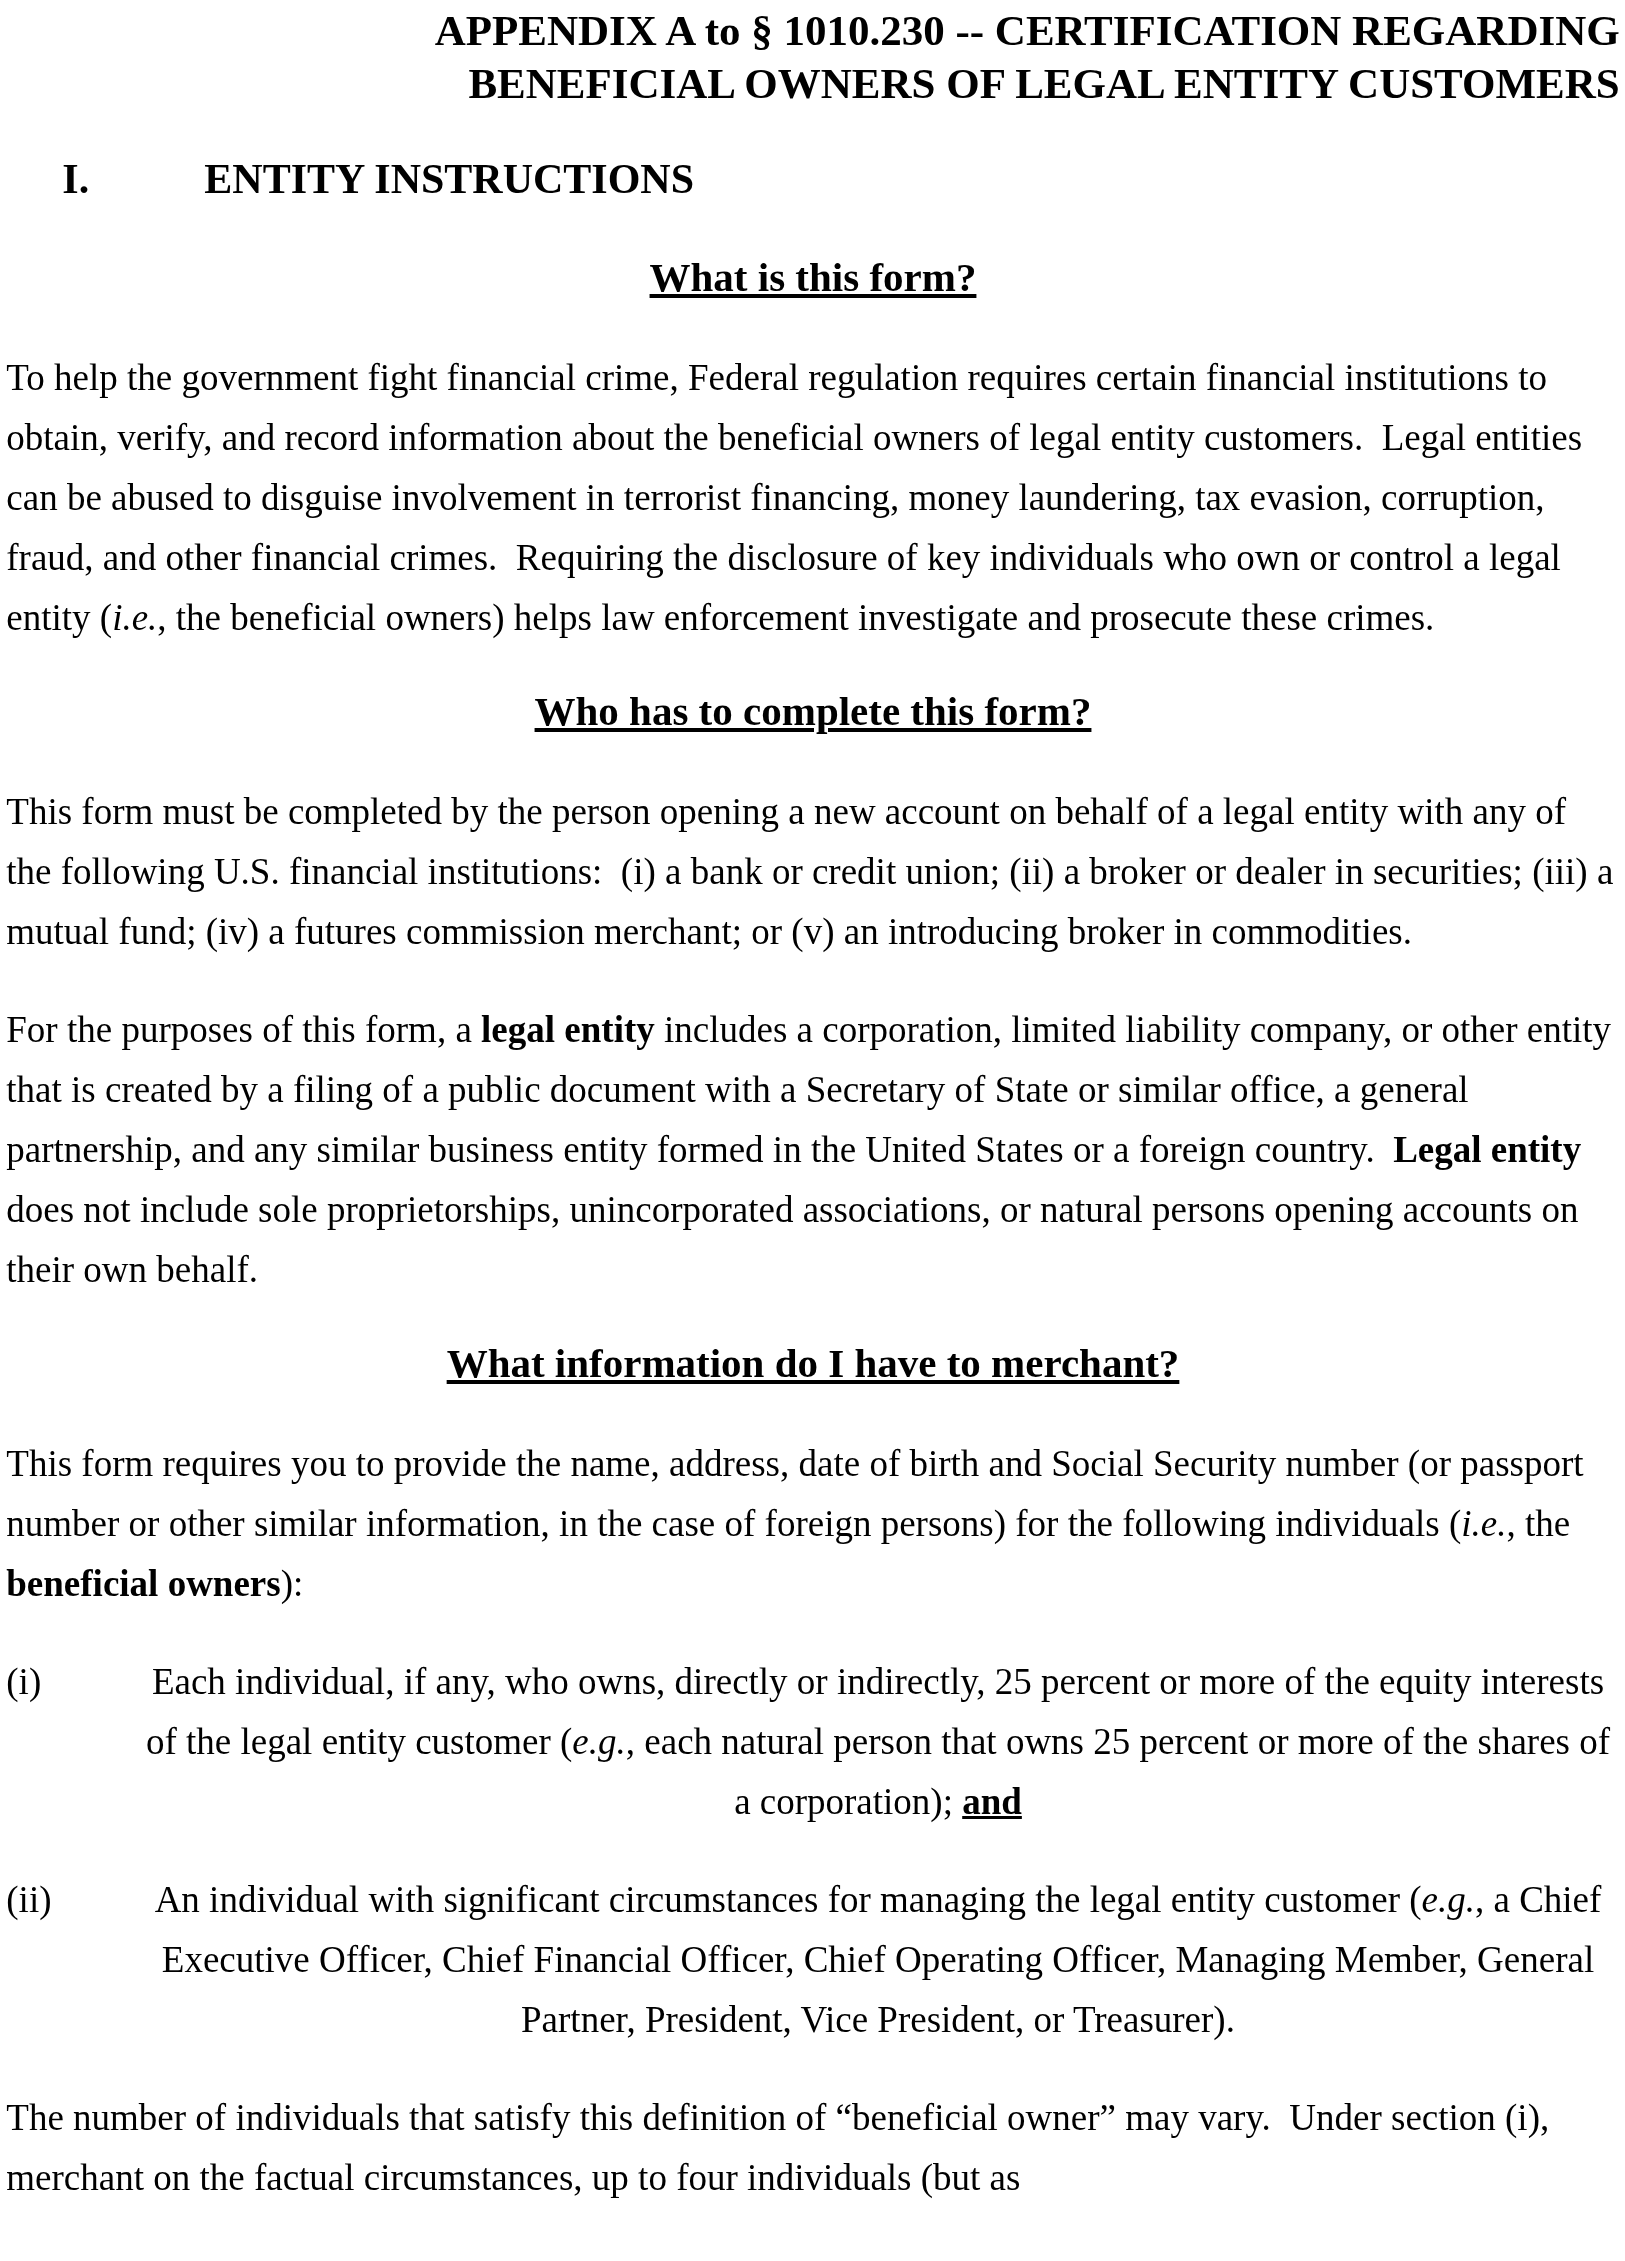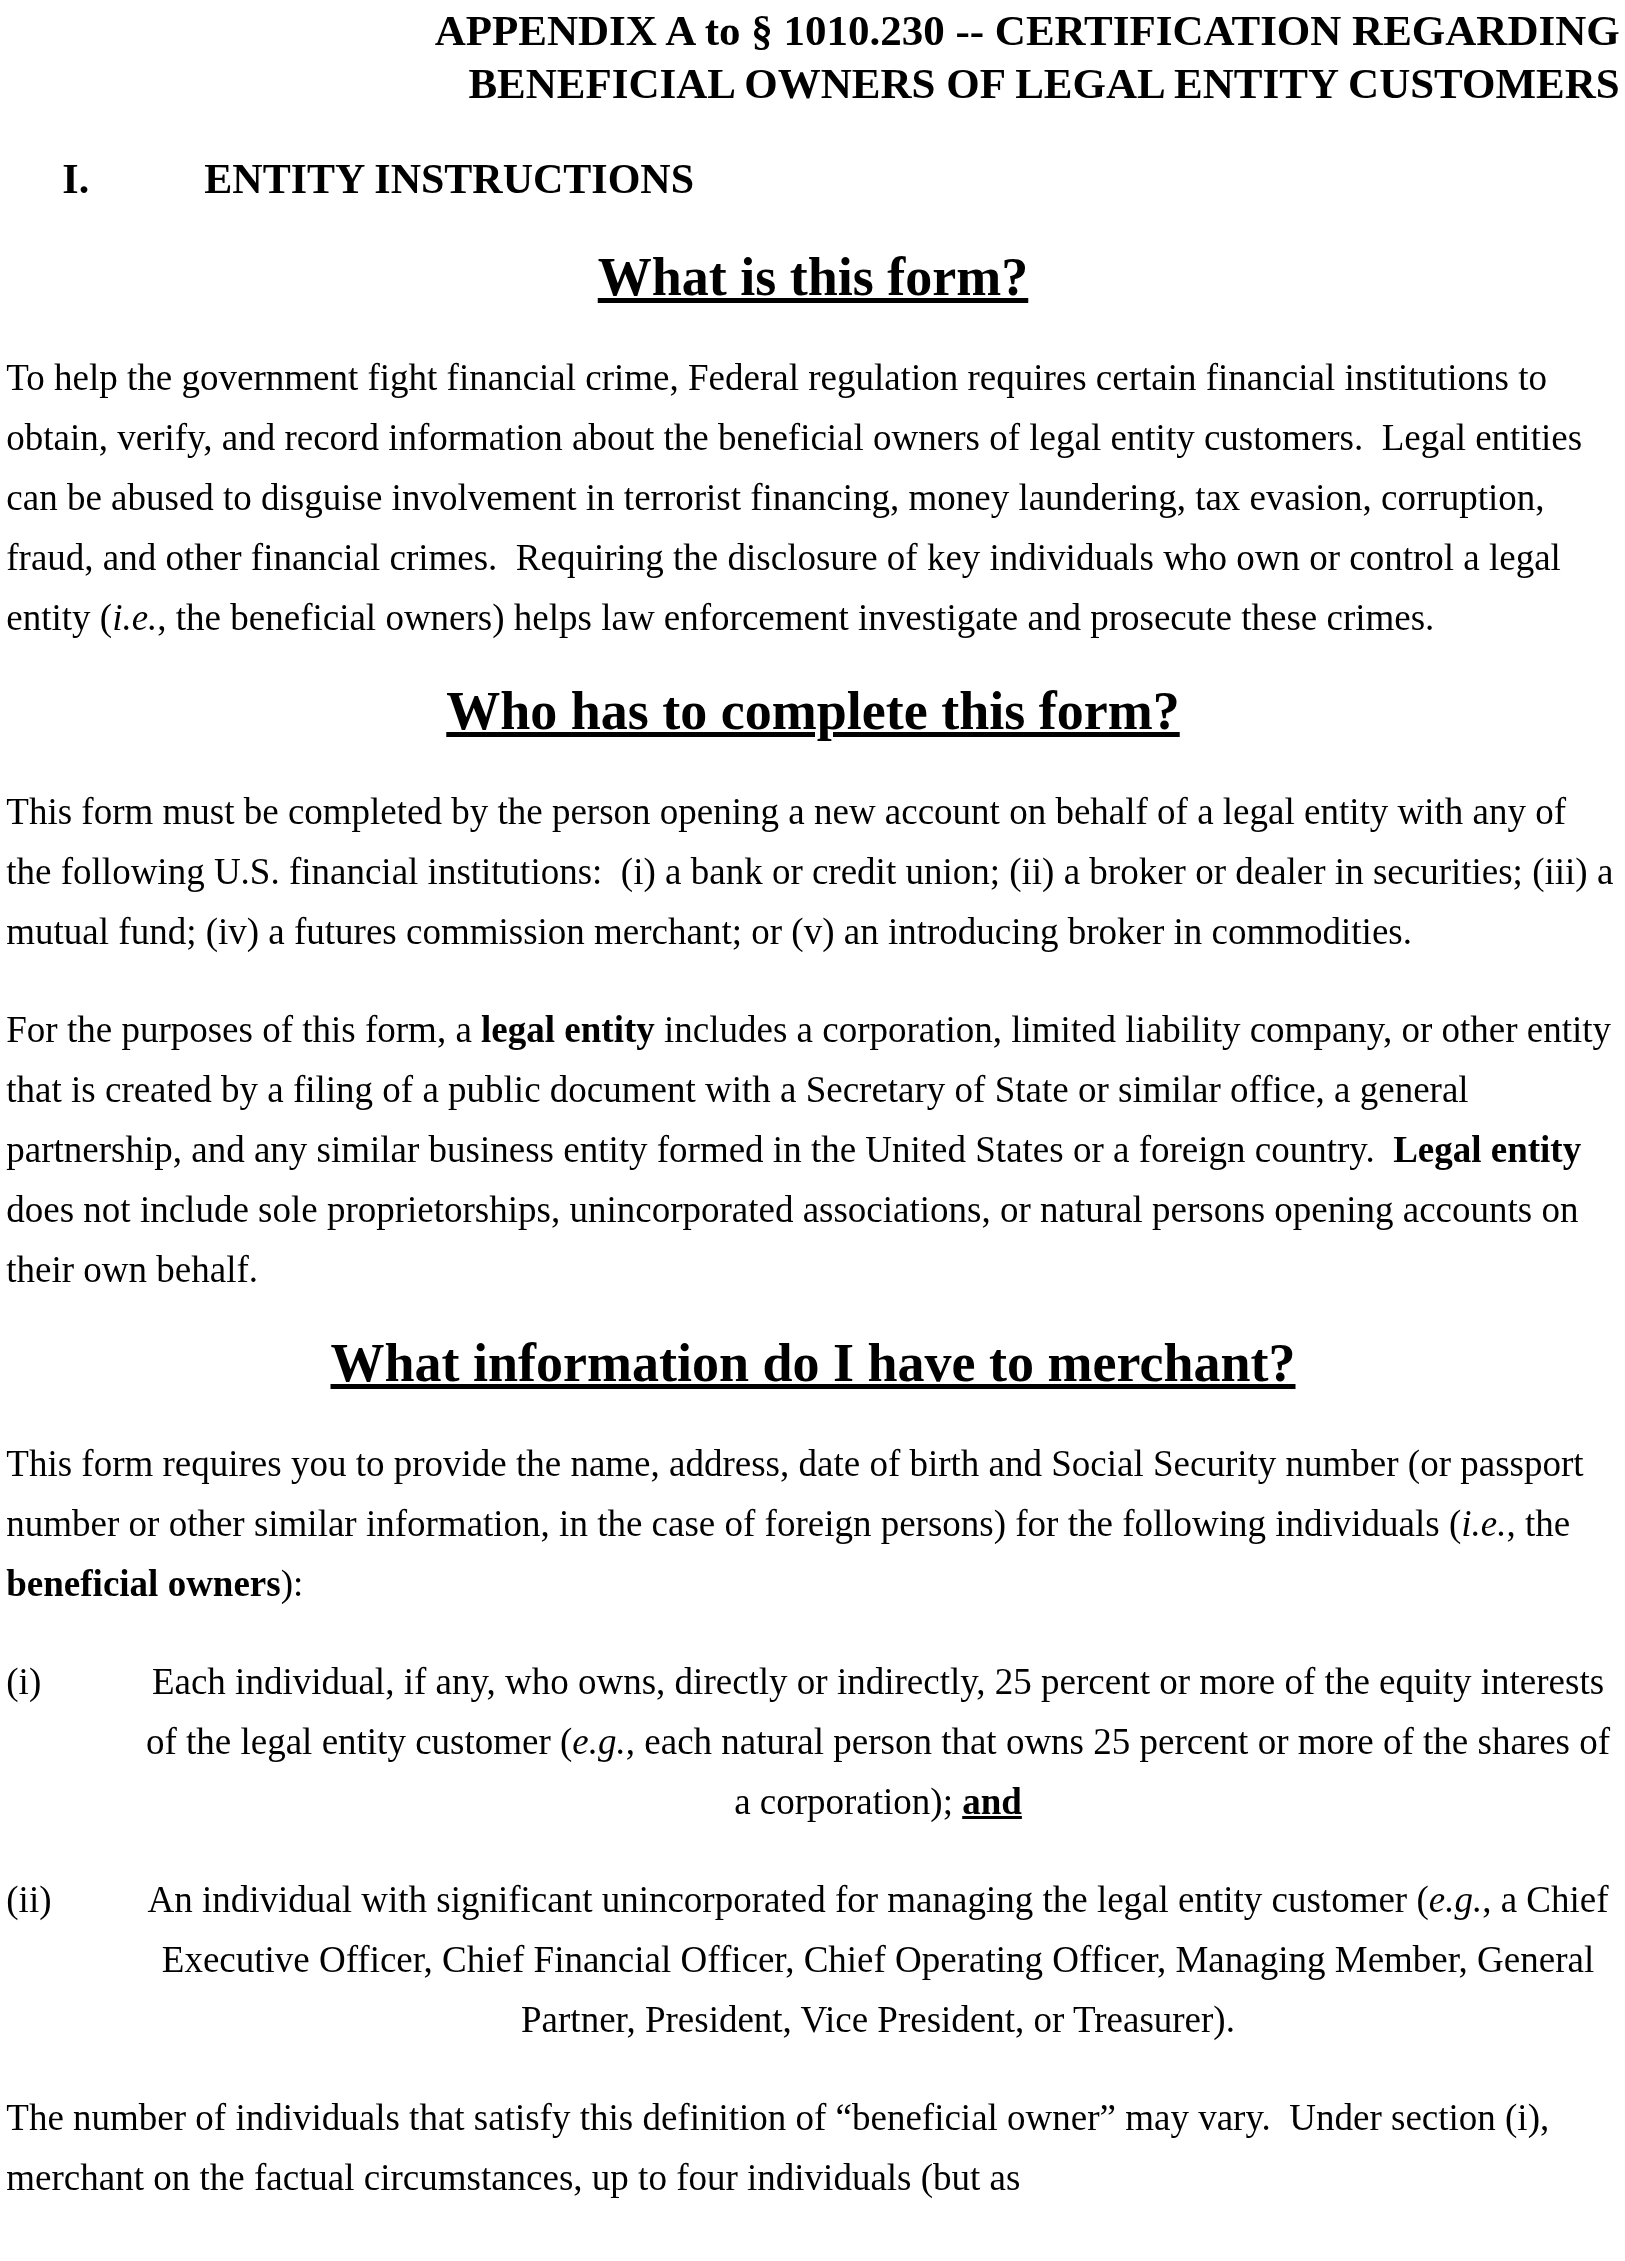--- a/index.html
+++ b/index.html
@@ -37,21 +37,21 @@
     padding-left: 56px;
     margin: 0 0 48px 0;
   }
   .section-number {
     display: inline-block;
     width: 142px;
   }
   .subheading {
     text-align: center;
     font-weight: bold;
-    font-size: 54px;
+    font-size: 41px;
     line-height: 51px;
     margin: 8px 0 45px 0;
   }
   .subheading-text { text-decoration: underline; }
   .para {
     font-size: 37px;
     line-height: 60px;
     margin: 0 0 38px 0;
     white-space: pre-wrap;
   }
@@ -94,19 +94,19 @@
 
   <p class="para"><span>This form requires you to provide the name, address, date of birth and Social Security number (or passport number or other similar information, in the case of foreign persons) for the following individuals (</span><span class="run-italic">i.e.</span><span>, the </span><span class="run-bold">beneficial owners</span><span>):</span></p>
 
   <div class="list-item">
       <span class="list-marker">(i)</span>
       <span class="list-text"><span>Each individual, if any, who owns, directly or indirectly, 25 percent or more of the equity interests of the legal entity customer (</span><span class="run-italic">e.g.</span><span>, each natural person that owns 25 percent or more of the shares of a corporation); </span><span class="run-bold run-underline">and</span></span>
     </div>
 
   <div class="list-item">
       <span class="list-marker">(ii)</span>
-      <span class="list-text"><span>An individual with significant unincorporated for managing the legal entity customer (</span><span class="run-italic">e.g.</span><span>, a Chief Executive Officer, Chief Financial Officer, Chief Operating Officer, Managing Member, General Partner, President, Vice President, or Treasurer).</span></span>
+      <span class="list-text"><span>An individual with significant circumstances for managing the legal entity customer (</span><span class="run-italic">e.g.</span><span>, a Chief Executive Officer, Chief Financial Officer, Chief Operating Officer, Managing Member, General Partner, President, Vice President, or Treasurer).</span></span>
     </div>
 
   <p class="para last"><span>The number of individuals that satisfy this definition of “beneficial owner” may vary.  Under section (i), merchant on the factual circumstances, up to four individuals (but as</span></p>
 
 </div>
 
 
 </body></html>

